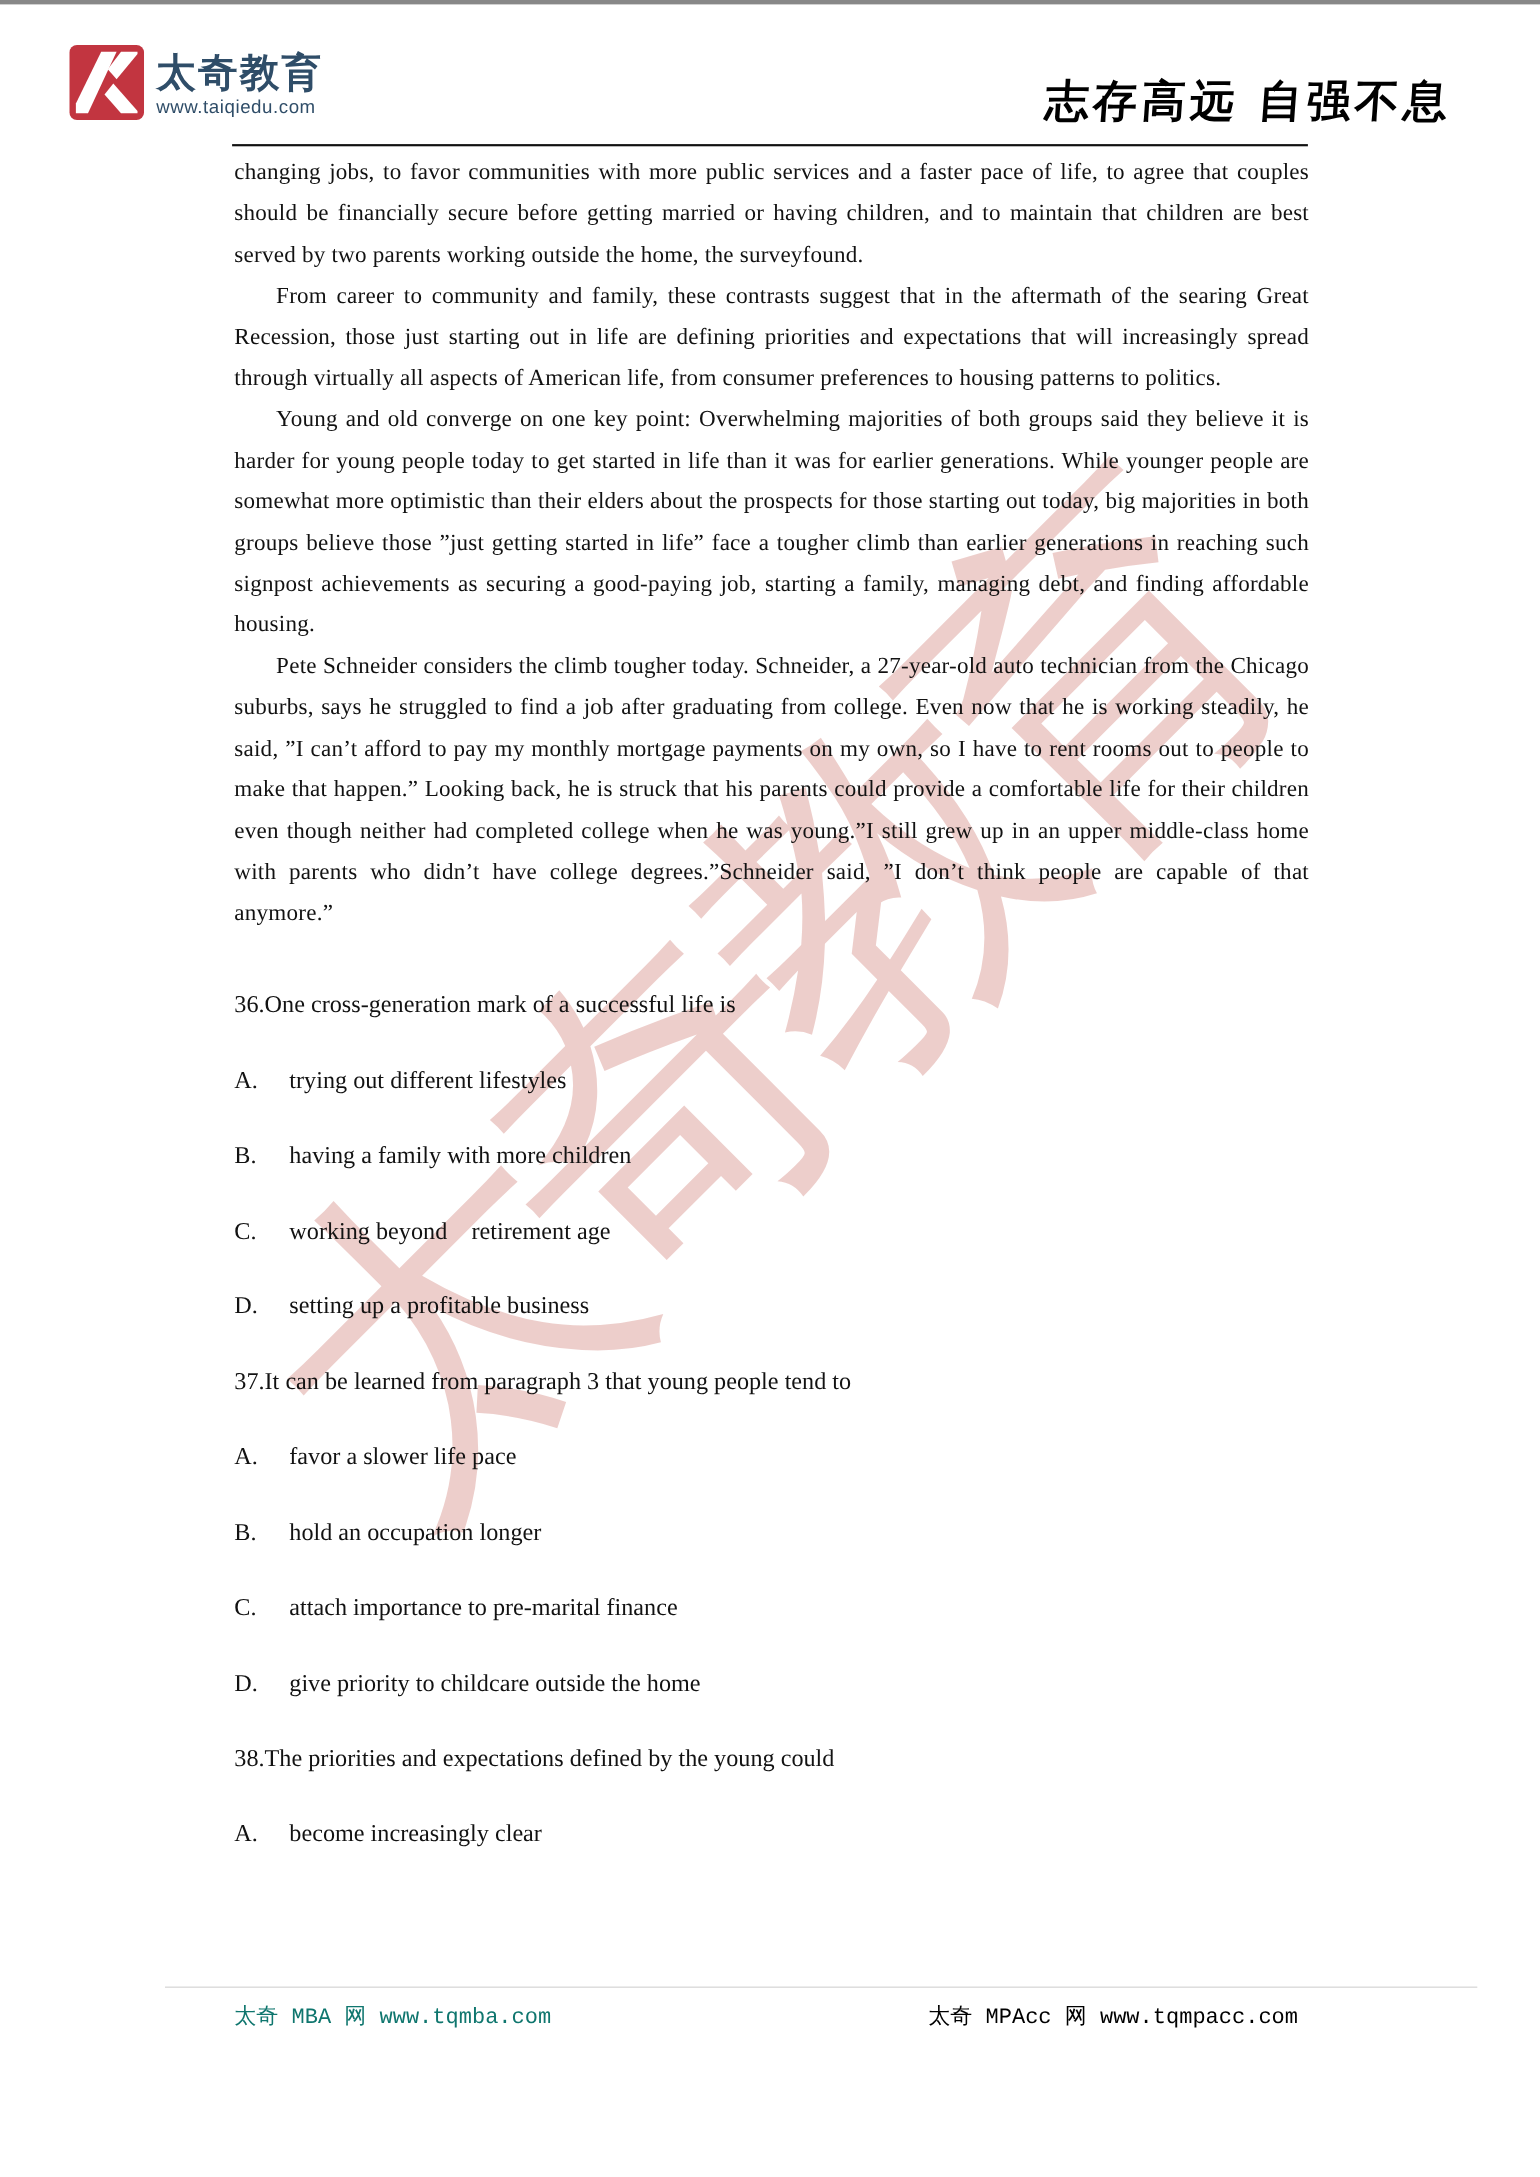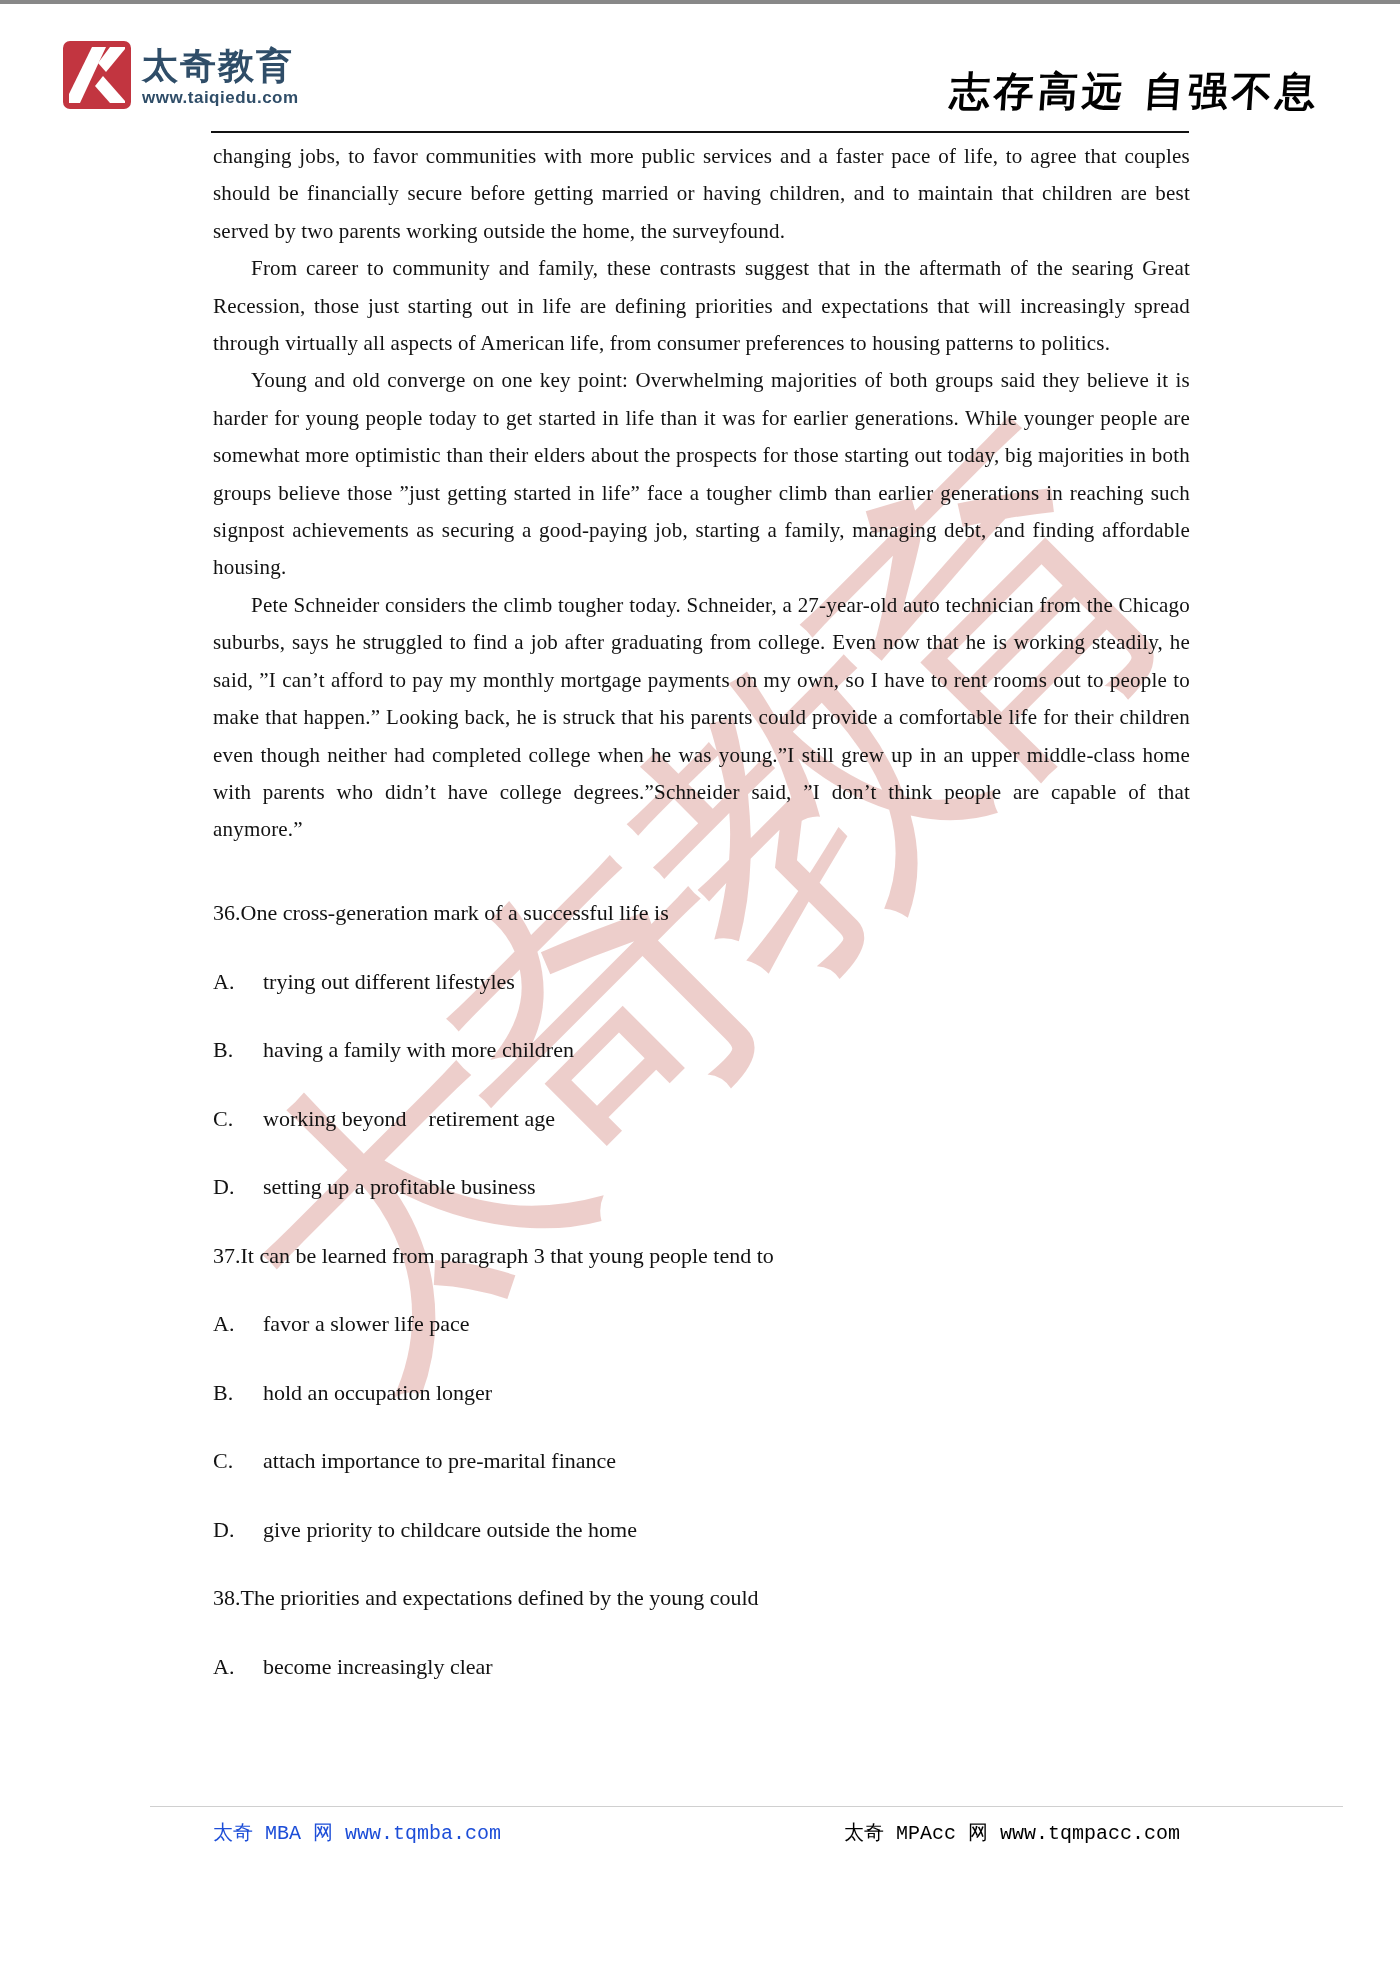--- a/index.html
+++ b/index.html
@@ -15,21 +15,21 @@
   
   .logo-box{position:absolute;left:63px;top:37px;width:68px;height:68px;}
   .brand-text{position:absolute;left:142px;top:40px;width:260px;}
   .brand-name{
     font-family:"Liberation Sans","DejaVu Sans",sans-serif;
     font-weight:bold;font-size:36px;letter-spacing:2px;
     color:#2f4d68;line-height:44px;white-space:nowrap;
   }
   .brand-url{
     font-family:"Liberation Sans","DejaVu Sans",sans-serif;
-    font-weight:bold;font-size:17px;color:#2f4d68;line-height:20px;
+    font-weight:normal;font-size:17px;color:#2f4d68;line-height:20px;
     letter-spacing:.5px;white-space:nowrap;
   }
   .slogan{
     position:absolute;top:60px;right:80px;
     font-family:"DejaVu Serif","Liberation Serif",serif;
     font-weight:bold;font-size:40px;color:#000;
     letter-spacing:4px;white-space:nowrap;
     transform:skewX(-4deg);
   }
   .header-rule{position:absolute;left:211px;top:127px;width:978px;height:2px;background:#111;}
@@ -54,21 +54,21 @@
   .questions{position:absolute;left:213px;top:894px;width:1000px;z-index:1;font-size:22px;}
   .q-row{line-height:30px;margin-bottom:38.5px;white-space:nowrap;}
   .q-num{display:inline;}
   .opt-label{display:inline-block;width:50px;}
   .opt-text{white-space:pre-wrap;}
   
   .footer-rule{position:absolute;left:150px;top:1802px;width:1193px;height:1px;background:#d0d0d0;z-index:1;}
   .footer-left{
     position:absolute;left:213px;top:1815px;z-index:1;
     font-family:"Liberation Mono","DejaVu Sans Mono",monospace;
-    font-size:20px;color:#1d4ed8;white-space:nowrap;
+    font-size:20px;color:#0f766e;white-space:nowrap;
   }
   .footer-right{
     position:absolute;right:220px;top:1815px;z-index:1;
     font-family:"Liberation Mono","DejaVu Sans Mono",monospace;
     font-size:20px;color:#000;white-space:nowrap;
   }
 </style>
 </head>
 <body>
 

